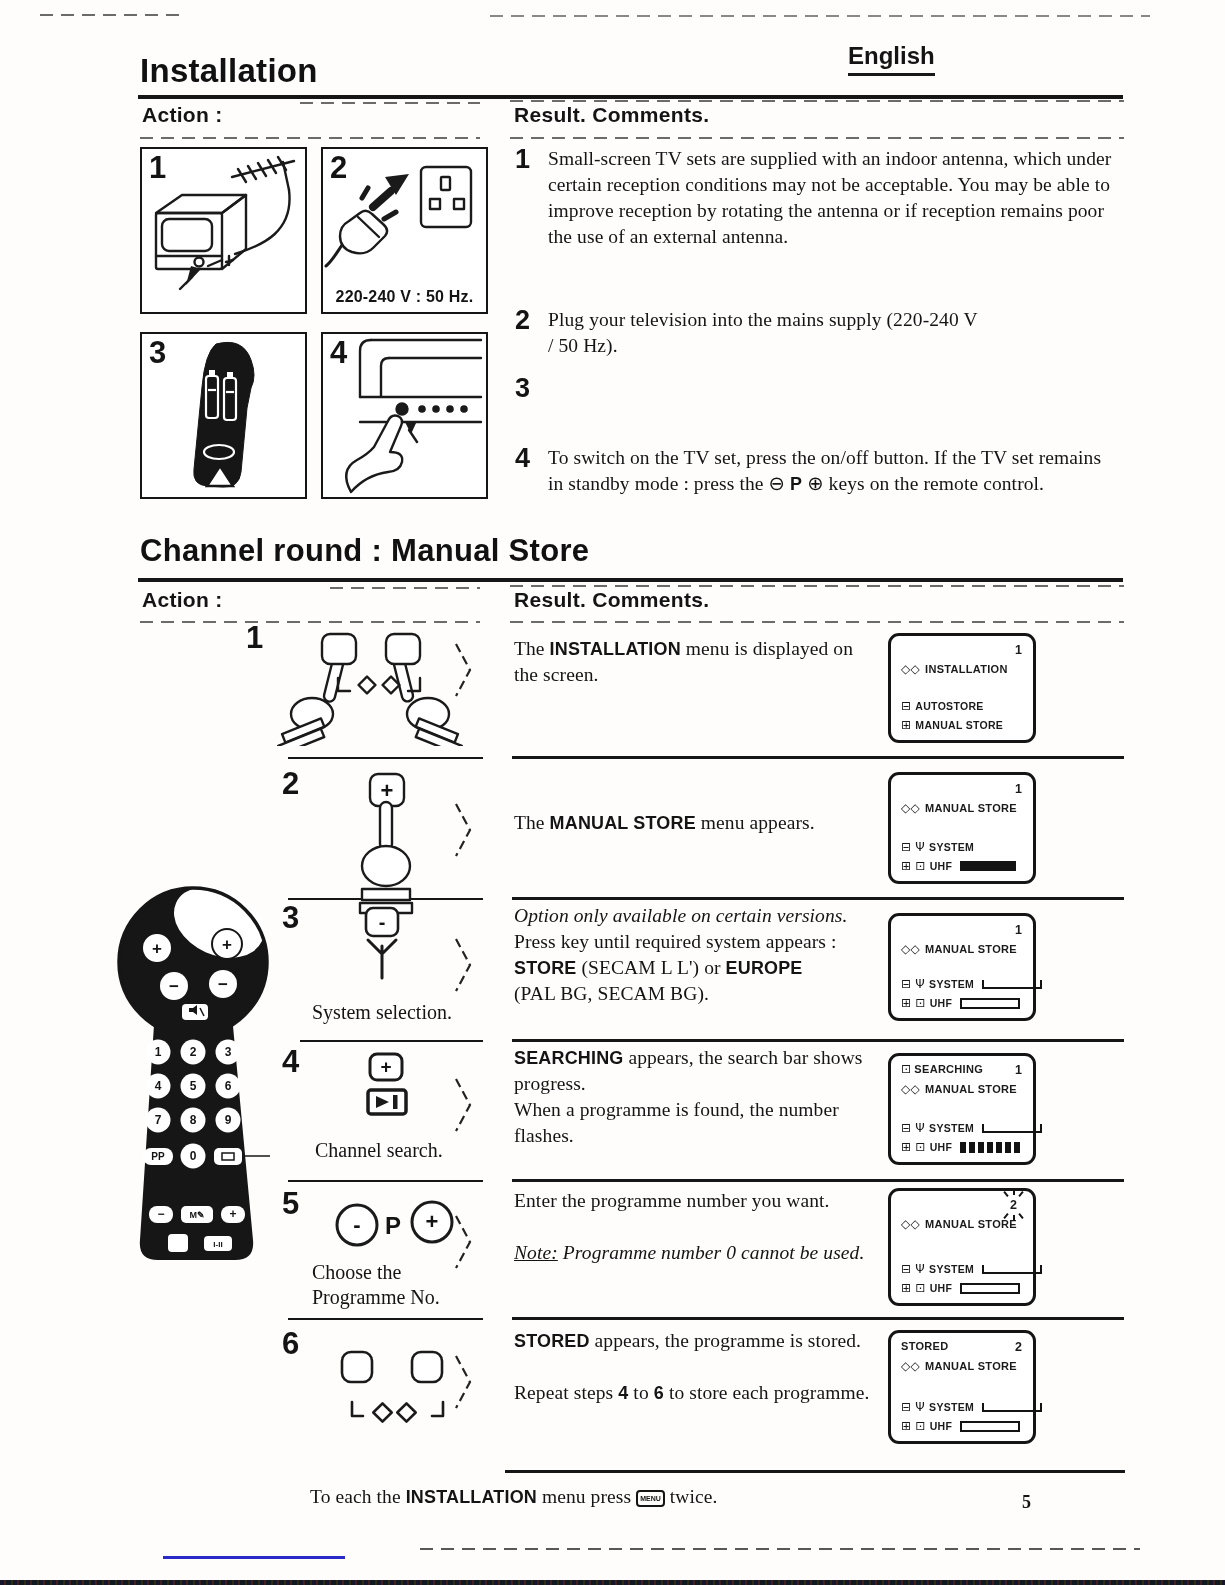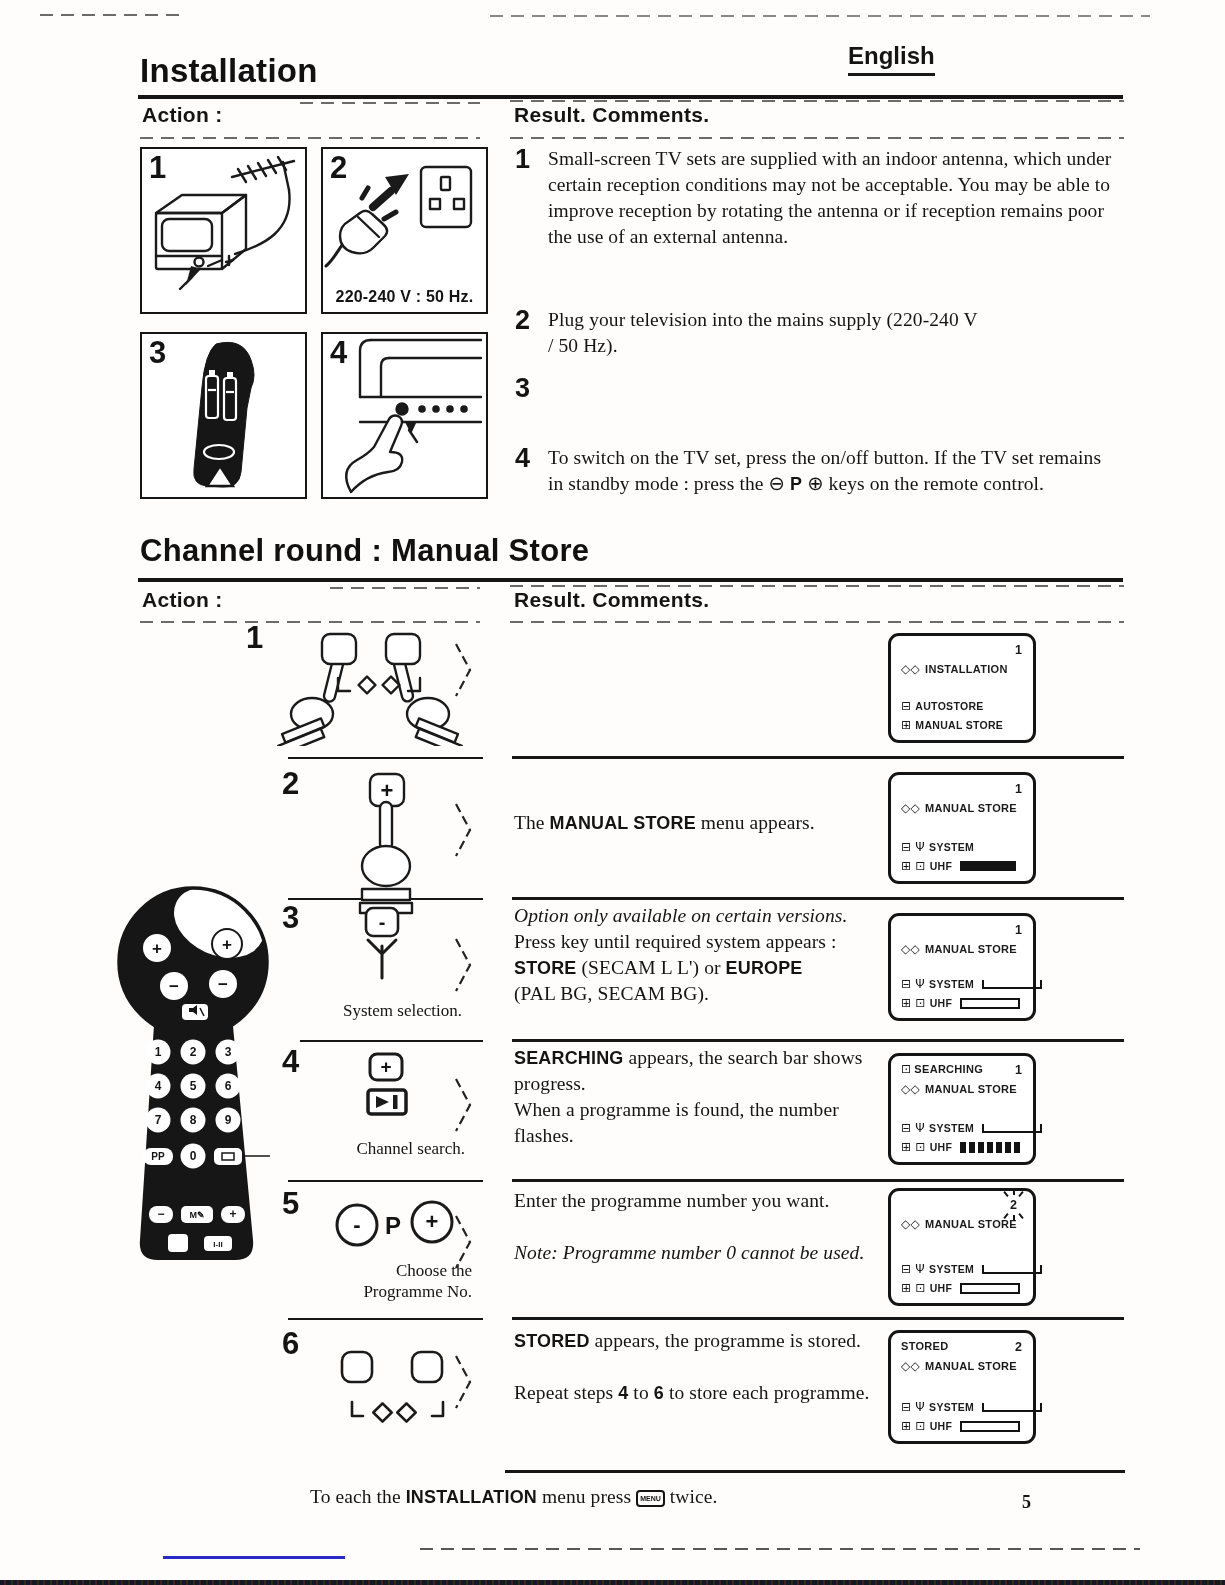--- a/index.html
+++ b/index.html
@@ -14,24 +14,24 @@
   .lang{position:absolute;font:700 24px "Liberation Sans",sans-serif;border-bottom:3px solid #181818;padding-bottom:3px}
   .colhead{position:absolute;font:700 21px "Liberation Sans",sans-serif;letter-spacing:.3px}
   .figbox{position:absolute;width:167px;height:167px;border:2.5px solid #151515;background:#fff;box-sizing:border-box}
   .fignum{position:absolute;left:7px;top:1px;font:700 31px "Liberation Sans",sans-serif}
   .figcap{position:absolute;left:0;right:0;bottom:6px;text-align:center;font:700 16px "Liberation Sans",sans-serif;letter-spacing:.2px}
   .res-item{position:absolute;display:flex;gap:15px}
   .res-num{font:700 27px "Liberation Sans",sans-serif;min-width:18px;line-height:1}
   .res-text{margin:0;font-size:19.5px;line-height:1.33;letter-spacing:.1px}
   .rich .b{font-family:"Liberation Sans",sans-serif;font-weight:700;font-size:.92em;letter-spacing:.2px}
   .rich .i{font-style:italic}
-  .rich .u{}
+  .rich .u{text-decoration:underline}
   .rich .sym{font-family:"DejaVu Sans",sans-serif}
   .stepnum{position:absolute;font:700 31px "Liberation Sans",sans-serif;line-height:1}
-  .caption{position:absolute;font-size:17px;text-align:right;line-height:1.25;white-space:pre-line}
+  .caption{position:absolute;font-size:20px;text-align:left;line-height:1.25;white-space:pre-line}
   .keycap{display:inline-block;border:2px solid #141414;border-radius:4px;font:700 7px/9px "Liberation Sans",sans-serif;
           padding:2px 2px;vertical-align:2px;letter-spacing:0}
   
   .osd{position:absolute;width:148px;border:3px solid #141414;border-radius:11px;background:#fff;box-sizing:border-box;
        padding:7px 10px 8px 10px;display:flex;flex-direction:column;
        font-family:"Liberation Sans",sans-serif;font-weight:700;color:#1a1a1a}
   .osd-head{position:relative;height:17px;flex:0 0 auto}
   .osd-status{display:flex;align-items:center;gap:3px;font-size:11px;letter-spacing:.3px}
   .osd-num{position:absolute;right:1px;top:0;font-size:12.5px}
   .osd-title{display:flex;align-items:center;gap:5px;font-size:11px;letter-spacing:.3px;margin-top:3px;flex:0 0 auto}
@@ -260,20 +260,21 @@
       <ellipse cx="160" cy="86" rx="21" ry="16" fill="#fff"></ellipse>
       <rect x="14" y="98" width="42" height="9" transform="rotate(-22 35 102)" fill="#fff"></rect>
       <rect x="10" y="109" width="46" height="9" transform="rotate(-22 33 113)" fill="#fff"></rect>
       <rect x="148" y="98" width="42" height="9" transform="rotate(22 169 102)" fill="#fff"></rect>
       <rect x="148" y="109" width="46" height="9" transform="rotate(22 171 113)" fill="#fff"></rect>
     </g>
   </svg>
   <svg class="abs" style="left:452px;top:640px" width="24" height="60" viewBox="0 0 24 60">
     <path d="M4,4 L18,30 L4,56" fill="none" stroke="#222" stroke-width="2.2" stroke-dasharray="9 5"></path>
   </svg>
+  <p class="res-text rich abs" style="left:514px;top:636px;width:360px"><span>The </span><span class="b">INSTALLATION</span><span> menu is displayed on the screen.</span></p>
   <div class="osd" style="left:888px;top:633px;height:110px">
       <div class="osd-head">
         <span class="osd-num">1</span>
       </div>
       <div class="osd-title">
         <span class="osd-icon">◇◇</span>
         <span>INSTALLATION</span>
       </div>
       <div class="osd-rows">
         <div class="osd-row">

